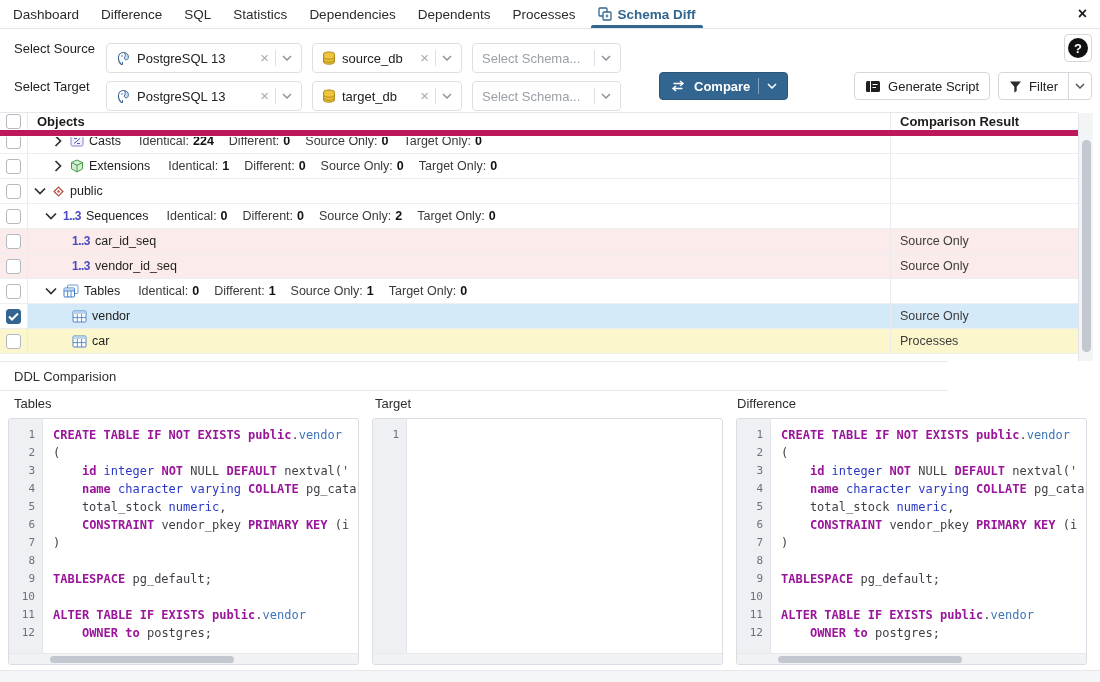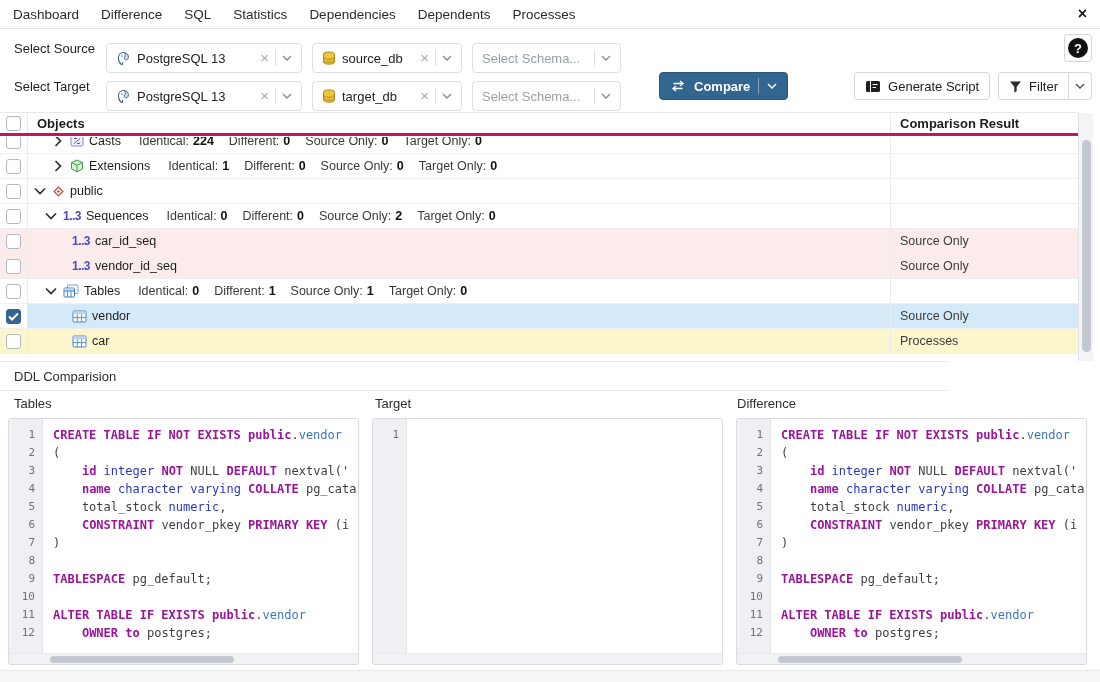--- a/index.html
+++ b/index.html
@@ -38,21 +38,21 @@
     display:flex; align-items:center; gap:7px; padding:0 10px; color:#222; }
   .split { display:flex; height:28px; border:1px solid #d4d7dc; border-radius:4px; background:#fff; overflow:hidden; }
   .split .seg { display:flex; align-items:center; gap:7px; padding:0 10px; }
   .split .seg.chev { border-left:1px solid #d4d7dc; padding:0 6px; }
   .help-btn { margin-left:auto; margin-right:8px; width:28px; height:28px; border:1px solid #d4d7dc;
     border-radius:4px; display:flex; align-items:center; justify-content:center; background:#fff; }
   .help-circle { width:20px; height:20px; border-radius:50%; background:#111; color:#fff; font-weight:bold;
     font-size:13px; display:flex; align-items:center; justify-content:center; }
   
   .grid-header { position:absolute; top:112px; left:0; width:1078px; height:24px; background:#fff; z-index:3;
-    border-top:1px solid #e6e8ec; border-bottom:3px solid #be185d; display:flex; align-items:stretch; font-weight:bold; }
+    border-top:1px solid #e6e8ec; border-bottom:6px solid #be185d; display:flex; align-items:stretch; font-weight:bold; }
   .gh-check { width:28px; border-right:1px solid #e7e9ec; display:flex; align-items:center; justify-content:center; }
   .gh-objects { flex:1; padding-left:9px; display:flex; align-items:center; color:#1c1c1c; }
   .gh-result { width:188px; border-left:1px solid #e7e9ec; padding-left:9px; display:flex; align-items:center; color:#1c1c1c; }
   .grid-body { position:absolute; top:137px; left:0; width:1078px; height:217px; overflow:hidden; z-index:1; }
   .rows { margin-top:-8px; }
   .grow { height:25px; display:flex; align-items:stretch; border-bottom:1px solid #eceef1; font-size:12.5px; }
   .g-check { width:28px; border-right:1px solid #e9ebee; display:flex; align-items:center; justify-content:center; flex:none; }
   .g-main { flex:1; display:flex; align-items:center; overflow:hidden; }
   .g-result { width:188px; border-left:1px solid #e9ebee; display:flex; align-items:center; padding-left:9px; color:#3c3c3c; flex:none; }
   .g-name { color:#1e1e1e; margin-left:5px; white-space:nowrap; }
@@ -103,20 +103,30 @@
     </div>
   <div class="tab">
       <span>Dependencies</span>
     </div>
   <div class="tab">
       <span>Dependents</span>
     </div>
   <div class="tab">
       <span>Processes</span>
     </div>
+  <div class="tab active">
+    <span class="icon">
+      <svg width="14" height="14" viewBox="0 0 14 14">
+          <rect x="1" y="1" width="8" height="8" rx="1" fill="none" stroke="#326690" stroke-width="1.3"></rect>
+          <rect x="5" y="5" width="8" height="8" rx="1" fill="#fff" stroke="#326690" stroke-width="1.3"></rect>
+          <path d="M7.6 9h2.8M9 7.6v2.8" stroke="#326690" stroke-width="1.1" fill="none"></path>
+        </svg>
+    </span>
+    <span>Schema Diff</span>
+  </div>
   <span class="tab-close">×</span>
 </div>
 
 <div class="trow" id="row-source">
   <span class="tlabel">Select Source</span>
   <div class="select w-server">
     <span class="icon">
       <svg width="15" height="15" viewBox="0 0 16 16">
           <path d="M8 1.6C4.6 1.6 2.6 4 2.6 7.4c0 2.8 1.3 5.5 2.9 6.7.8.6 1.5.2 1.5-.6 0-.5-.2-1.3 0-1.8" fill="none" stroke="#39618e" stroke-width="1.1"></path>
           <path d="M8 1.6c3.5 0 5.5 2.4 5.2 5.1-.2 2-1.4 2.9-2.7 2.7-1-.1-1.6-.8-1.6-1.7 0-1.4 1-1.8 1-3.2 0-1.5-.7-2.6-1.9-2.9z" fill="#cfe0f0" stroke="#39618e" stroke-width="1"></path>

